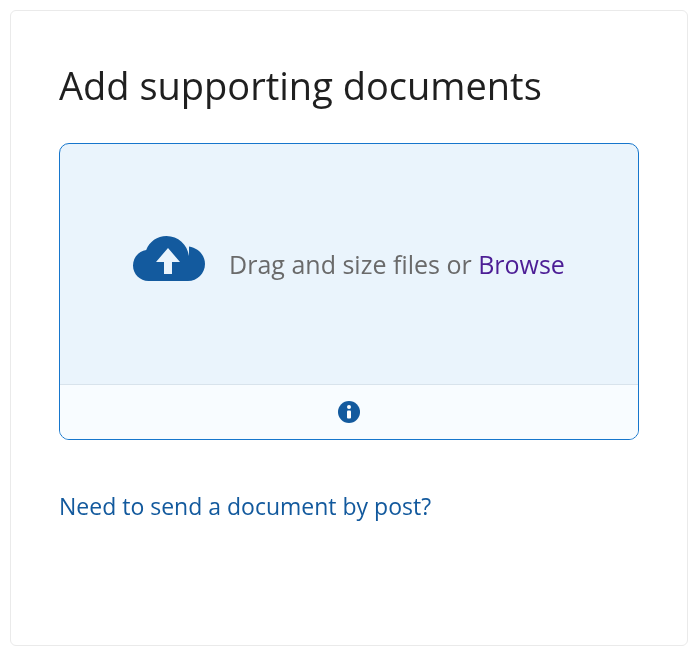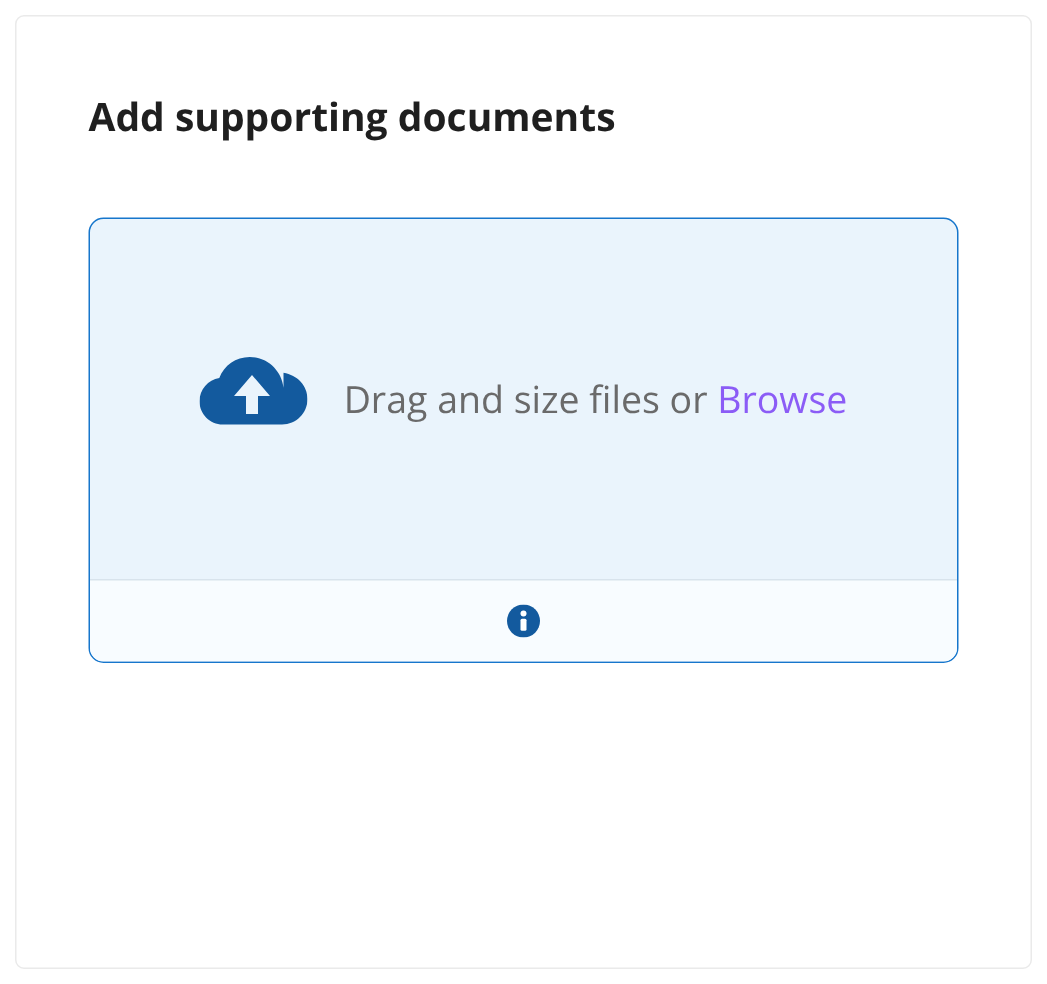--- a/index.html
+++ b/index.html
@@ -12,24 +12,24 @@
     }
     .card {
       width: 100%;
       height: 100%;
       border: 1px solid #eaeaea;
       border-radius: 6px;
       padding: 48px 48px 40px 48px;
       background: #ffffff;
     }
     .title {
-      font-size: 26px;
-      font-weight: 700;
+      font-size: 38px;
+      font-weight: 400;
       color: #1f1f1f;
-      margin-bottom: 50px;
+      margin-bottom: 32px;
     }
     .dropzone {
       border: 1px solid #1676cc;
       border-radius: 10px;
       overflow: hidden;
       background: #eaf4fc;
     }
     .dropzone-main {
       min-height: 240px;
       display: flex;
@@ -39,21 +39,21 @@
       gap: 24px;
     }
     .cloud-icon {
       flex-shrink: 0;
     }
     .drop-text {
       font-size: 25px;
       color: #6a6a6a;
     }
     .browse-link {
-      color: #8b5cf6;
+      color: #4c1d95;
       cursor: pointer;
     }
     .dropzone-footer {
       background: #f8fcff;
       border-top: 1px solid #d8e3ec;
       padding: 16px 20px;
       display: flex;
       align-items: center;
       justify-content: center;
       gap: 12px;
@@ -99,14 +99,15 @@
       <span class="info-icon-wrap">
         <svg width="22" height="22" viewBox="0 0 22 22">
           <circle cx="11" cy="11" r="11" fill="#135a9e"></circle>
           <circle cx="11" cy="6" r="2" fill="#ffffff"></circle>
           <rect x="9" y="9.5" width="4" height="8" rx="1" fill="#ffffff"></rect>
         </svg>
       </span>
     </div>
   </div>
 
+  <a class="post-link">Need to send a document by post?</a>
 
 </div>
 
 </body></html>

